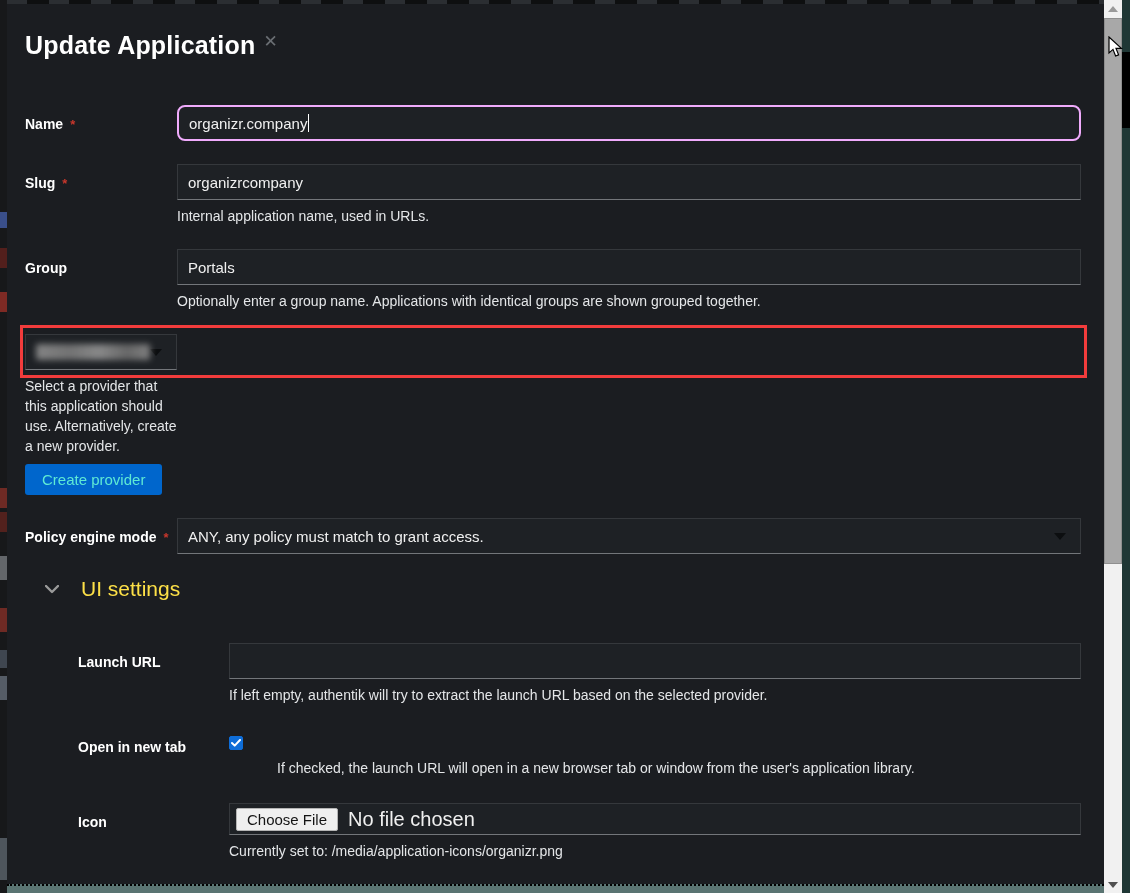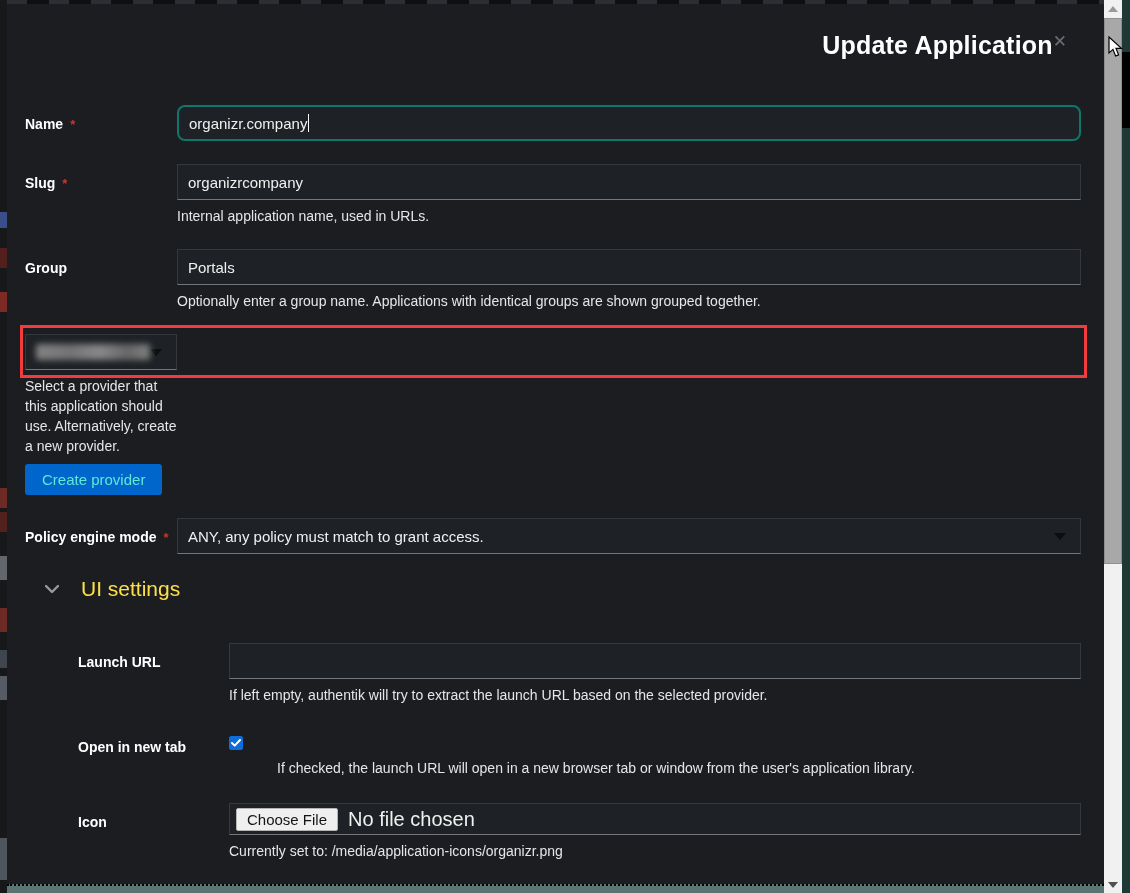--- a/index.html
+++ b/index.html
@@ -24,37 +24,37 @@
   .sb-btn.up{top:0;}
   .sb-btn.down{bottom:0;}
   .tri-up{width:0;height:0;border-left:5px solid transparent;border-right:5px solid transparent;border-bottom:6px solid #9a9a9a;}
   .tri-down{width:0;height:0;border-left:5px solid transparent;border-right:5px solid transparent;border-top:6px solid #505050;}
   .sb-thumb{position:absolute;left:0;top:18px;width:18px;height:546px;background:#a8a8a8;border:1px solid #8f8f8f;box-sizing:border-box;}
   
   .cursor{position:absolute;left:1108px;top:36px;z-index:60;}
   
   .modal{position:absolute;left:7px;top:4px;width:1097px;height:880px;
     background:#1b1d21;box-sizing:border-box;padding:24px 23px 0 18px;overflow:hidden;}
-  .modal-header{display:flex;justify-content:flex-end;align-items:flex-start;}
+  .modal-header{display:flex;justify-content:flex-start;align-items:flex-start;gap:8px;}
   .modal-title{color:#fff;font-size:25px;font-weight:600;letter-spacing:.2px;line-height:34px;}
   .close-btn{color:#6a6e73;font-size:17px;font-weight:700;cursor:pointer;line-height:20px;margin-top:4px;margin-right:14px;}
   
   .form{margin-top:43px;}
   .form-row{display:grid;grid-template-columns:152px 1fr;margin-bottom:23px;}
   .form-row.inner{grid-template-columns:151px 1fr;}
   .flabel{color:#fff;font-size:14px;font-weight:700;padding-top:10px;line-height:18px;}
   .req{color:#c9372c;font-weight:700;margin-left:7px;font-size:13px;}
   .helper{color:#e4e6e8;font-size:14px;line-height:20px;margin-top:6px;}
   
   .tinput,.tselect,.finput{
     box-sizing:border-box;height:36px;width:100%;background:#1e2125;
     border:1px solid #35383c;border-bottom:1px solid #73767a;
     color:#f0f0f0;font-size:15px;display:flex;align-items:center;padding:0 10px;
   }
-  .tinput.focused{border:2px solid #0f766e;border-radius:8px;background:#1e2125;}
+  .tinput.focused{border:2px solid #f0abfc;border-radius:8px;background:#1e2125;}
   .caret-bar{display:inline-block;width:1px;height:18px;background:#fff;margin-left:1px;}
   .tselect{justify-content:space-between;cursor:pointer;}
   .sel-caret{width:0;height:0;border-left:6px solid transparent;border-right:6px solid transparent;border-top:7px solid #0c0e10;margin-right:4px;}
   .redacted{width:148px;height:16px;border-radius:2px;
     background:linear-gradient(90deg,#8f8f8f,#7c7c7c 30%,#949494 55%,#6f6f6f 80%,#8a8a8a);
     filter:blur(3px);opacity:.9;}
   
   .provider-wrap{position:relative;}
   .annotation-box{position:absolute;left:-5px;top:-9px;right:-6px;height:47px;
     border:3px solid #f23c3c;pointer-events:none;z-index:40;}

